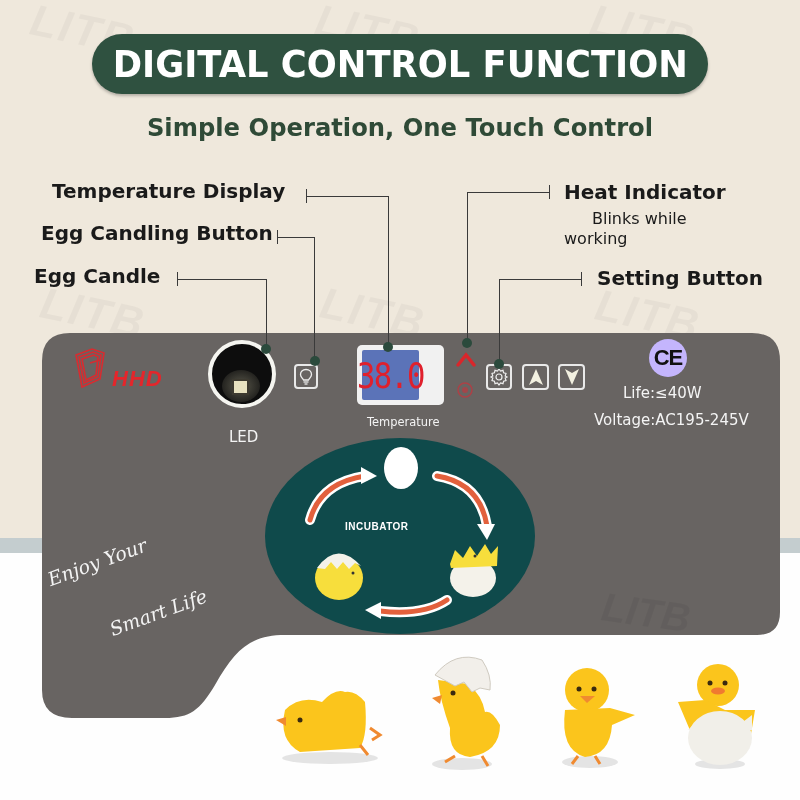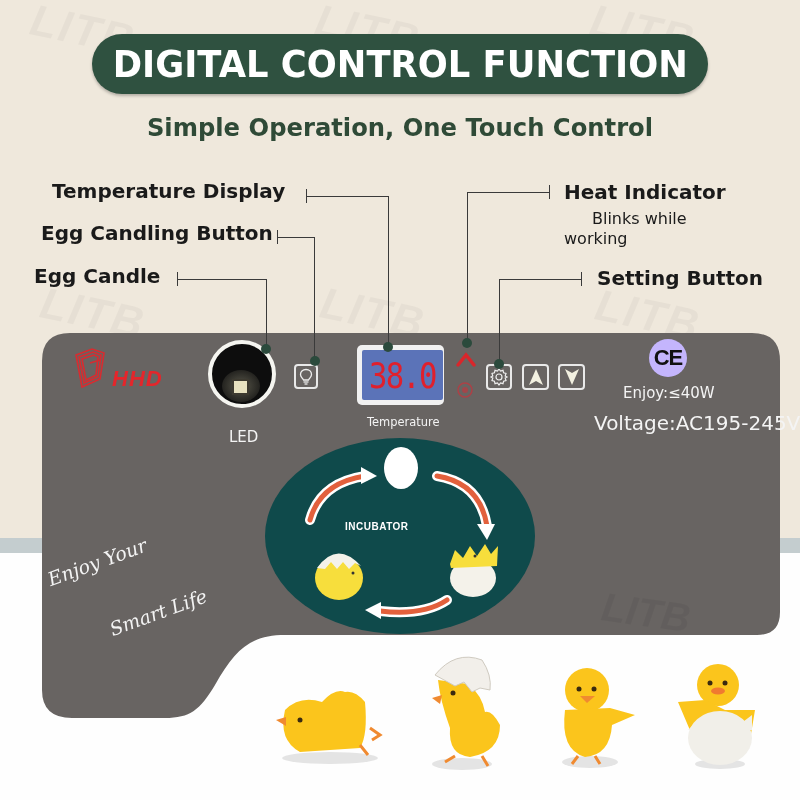--- a/index.html
+++ b/index.html
@@ -23,21 +23,21 @@
   .logo{position:absolute;left:70px;top:345px;width:110px;height:55px;}
   .logo-text{position:absolute;left:112px;top:366px;color:#e4262b;font-weight:bold;font-style:italic;font-size:22px;letter-spacing:1px;}
 
   .led-ring{position:absolute;left:208px;top:340px;width:68px;height:68px;border-radius:50%;background:#0d0d0d;border:4px solid #f5f5f0;box-sizing:border-box;}
   .led-chip{position:absolute;left:232px;top:379px;width:17px;height:16px;background:#e8e2c0;border:2px solid #3d3a30;box-sizing:border-box;}
   .led-glow{position:absolute;left:222px;top:370px;width:38px;height:32px;border-radius:50%;background:radial-gradient(rgba(230,225,190,0.35),rgba(0,0,0,0));}
   .label-white{position:absolute;color:#f4f4f4;font-family:"DejaVu Sans",sans-serif;white-space:nowrap;}
 
   .btn-square{position:absolute;border:2px solid #e9e9e9;border-radius:4px;box-sizing:border-box;display:flex;align-items:center;justify-content:center;}
   .display{position:absolute;left:357px;top:345px;width:87px;height:60px;background:#f1f1f1;border-radius:5px;}
-  .display-inner{position:absolute;left:362px;top:350px;width:81px;height:50px;background:#5b73b8;border-radius:2px;display:flex;align-items:center;justify-content:center;}
+  .display-inner{position:absolute;left:362px;top:350px;width:57px;height:50px;background:#5b73b8;border-radius:2px;display:flex;align-items:center;justify-content:center;}
   .display-inner span{font-family:"DejaVu Sans Mono",monospace;color:#e0202c;font-size:36px;letter-spacing:-2px;transform:scaleX(0.85);}
 
   .incubator-oval{position:absolute;left:265px;top:438px;width:270px;height:196px;border-radius:50%;background:#0f4a4b;}
   .incubator-label{position:absolute;left:345px;top:521px;color:#fff;font-weight:bold;font-size:10px;letter-spacing:0.5px;}
 
   .script{position:absolute;color:#f3f3f3;font-family:"DejaVu Serif",serif;font-style:italic;font-size:19px;white-space:nowrap;}
 </style>
 </head>
 <body>
 
@@ -151,22 +151,22 @@
 </div>
 <div class="btn-square" style="left:558px;top:364px;width:27px;height:26px;">
   <svg width="18" height="18" viewBox="0 0 18 18">
     <path d="M9 17 L16 1 L9 5 L2 1 Z" fill="#f2f0e0"></path>
   </svg>
 </div>
 
 <div style="position:absolute;left:649px;top:339px;width:38px;height:38px;border-radius:50%;background:#c4b5fd;display:flex;align-items:center;justify-content:center;">
   <span style="font-size:22px;font-weight:bold;color:#111;letter-spacing:-1px;">CE</span>
 </div>
-<div class="label-white" style="left:623px;top:384px;font-size:15px;">Enjoy:≤40W</div>
-<div class="label-white" style="left:594px;top:411px;font-size:20px;">Voltage:AC195-245V</div>
+<div class="label-white" style="left:623px;top:384px;font-size:15px;">Life:≤40W</div>
+<div class="label-white" style="left:594px;top:411px;font-size:15px;">Voltage:AC195-245V</div>
 
 <div class="incubator-oval"></div>
 <svg style="position:absolute;left:265px;top:438px;" width="270" height="196" viewBox="0 0 270 196">
 
   <ellipse cx="136" cy="30" rx="17" ry="21" fill="#fff"></ellipse>
 
   <g>
     <path d="M 45 82 Q 55 45 100 38" fill="none" stroke="#fff" stroke-width="10" stroke-linecap="round"></path>
     <path d="M 45 82 Q 55 45 100 38" fill="none" stroke="#e2603c" stroke-width="5" stroke-linecap="round"></path>
     <path d="M 96 29 L 112 38 L 96 46 Z" fill="#fff"></path>

